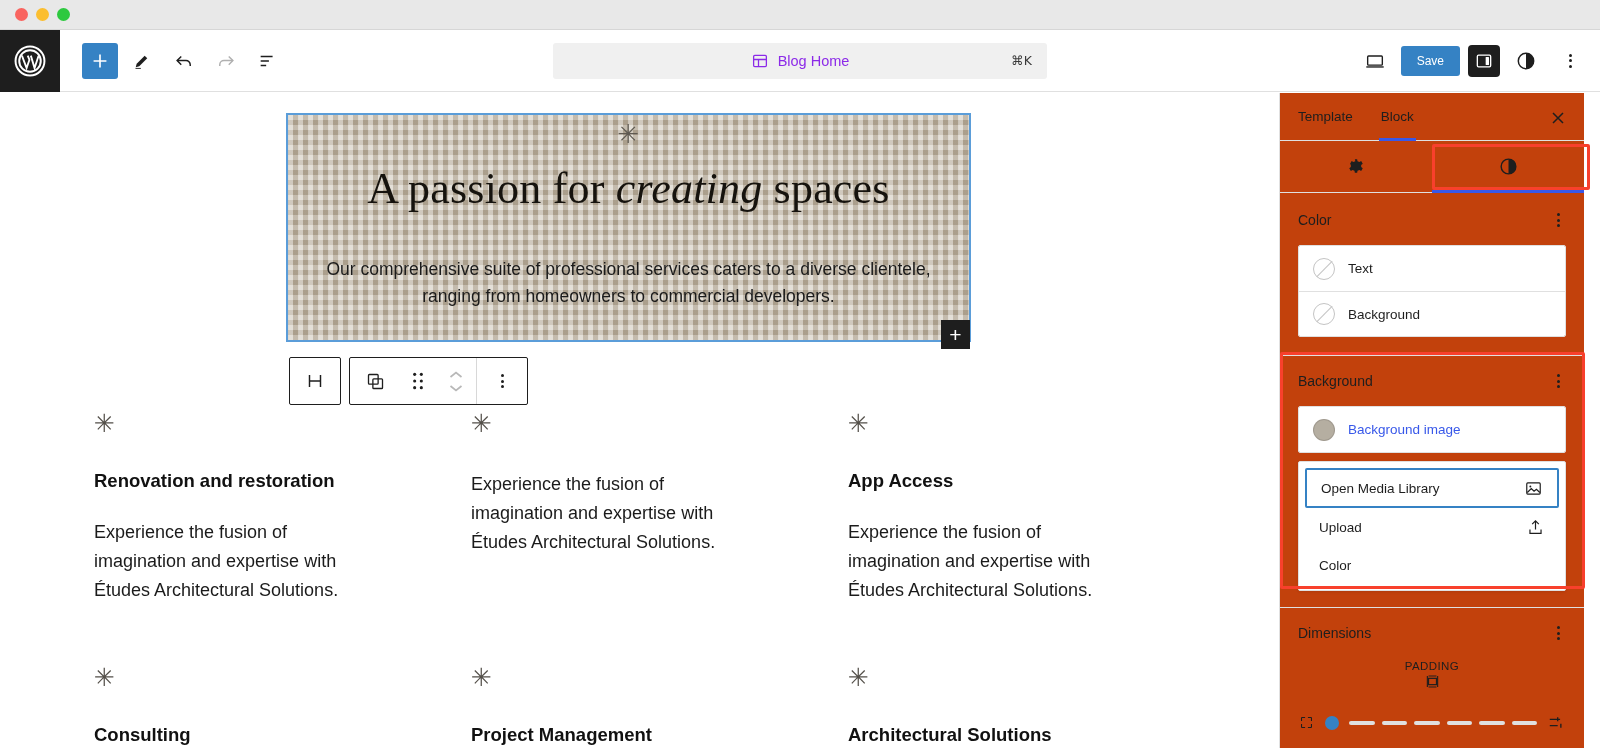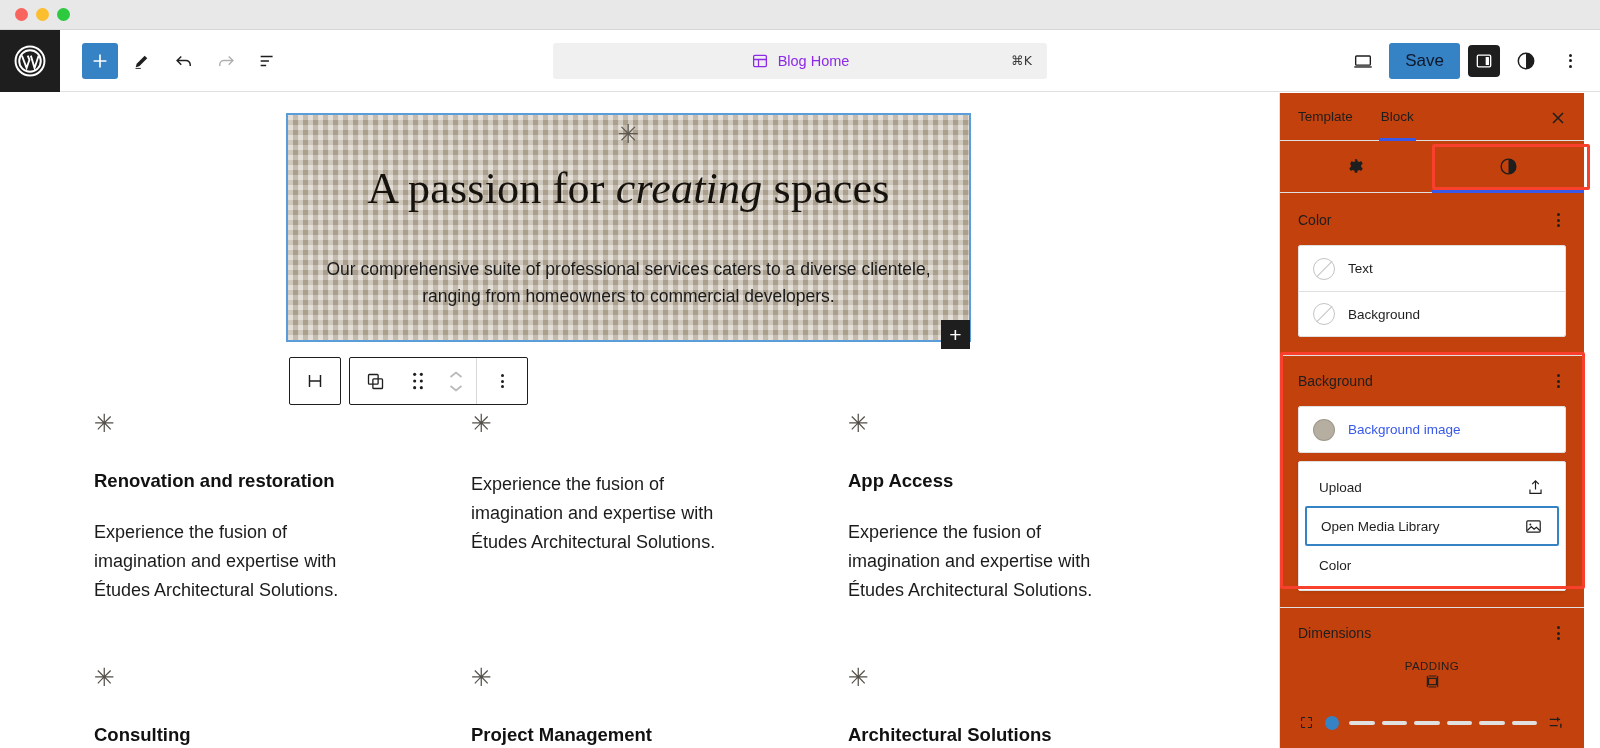--- a/index.html
+++ b/index.html
@@ -64,22 +64,22 @@
     position: absolute; right: 15px;
     font-size: 12.5px; color: #3a3a3a;
     font-family: "DejaVu Sans", sans-serif;
   }
 
   .hdr-right {
     position: absolute; right: 12px;
     display: flex; align-items: center; gap: 8px;
   }
   .save-btn {
-    background: #3582c4; color: #0f172a;
-    font-size: 17px; padding: 8px 16px;
+    background: #3582c4; color: #ffffff;
+    font-size: 12px; padding: 8px 16px;
     border: none; border-radius: 3px; cursor: pointer;
     font-family: "Liberation Sans", sans-serif;
   }
   .icon-sq-dark {
     width: 32px; height: 32px;
     background: #1e1e1e; border-radius: 4px;
     display: flex; align-items: center; justify-content: center;
     cursor: pointer;
   }
 
@@ -507,36 +507,36 @@
           </span>
       </div>
       <div class="color-list">
         <div class="color-row">
           <span class="swatch-fill" style="background:#b5aea1"></span>
           <span class="color-label link">Background image</span>
         </div>
       </div>
 
       <div class="dropdown">
-        <div class="dd-item">
-          <span>Upload</span>
-          <span>
-            <svg width="19" height="19" viewBox="0 0 24 24" fill="none" stroke="#1e1e1e" stroke-width="1.5">
-              <path d="M12 3.5v11M7.8 7.7L12 3.5l4.2 4.2"></path>
-              <path d="M5 14.5v5h14v-5"></path>
-            </svg>
-          </span>
-        </div>
         <div class="dd-item focused">
           <span>Open Media Library</span>
           <span>
             <svg width="19" height="19" viewBox="0 0 24 24" fill="none" stroke="#1e1e1e" stroke-width="1.5">
               <rect x="3.5" y="5" width="17" height="14" rx="1.2"></rect>
               <circle cx="8" cy="9.5" r="1.2" fill="#1e1e1e" stroke="none"></circle>
               <path d="M4.2 17l5-5 3.5 3.5 3-2.5 4.3 4"></path>
+            </svg>
+          </span>
+        </div>
+        <div class="dd-item">
+          <span>Upload</span>
+          <span>
+            <svg width="19" height="19" viewBox="0 0 24 24" fill="none" stroke="#1e1e1e" stroke-width="1.5">
+              <path d="M12 3.5v11M7.8 7.7L12 3.5l4.2 4.2"></path>
+              <path d="M5 14.5v5h14v-5"></path>
             </svg>
           </span>
         </div>
         <div class="dd-item">
           <span>Color</span>
         </div>
       </div>
 
       <div class="annot" style="left:0px; top:-4px; width:305px; height:237px;"></div>
     </div>

